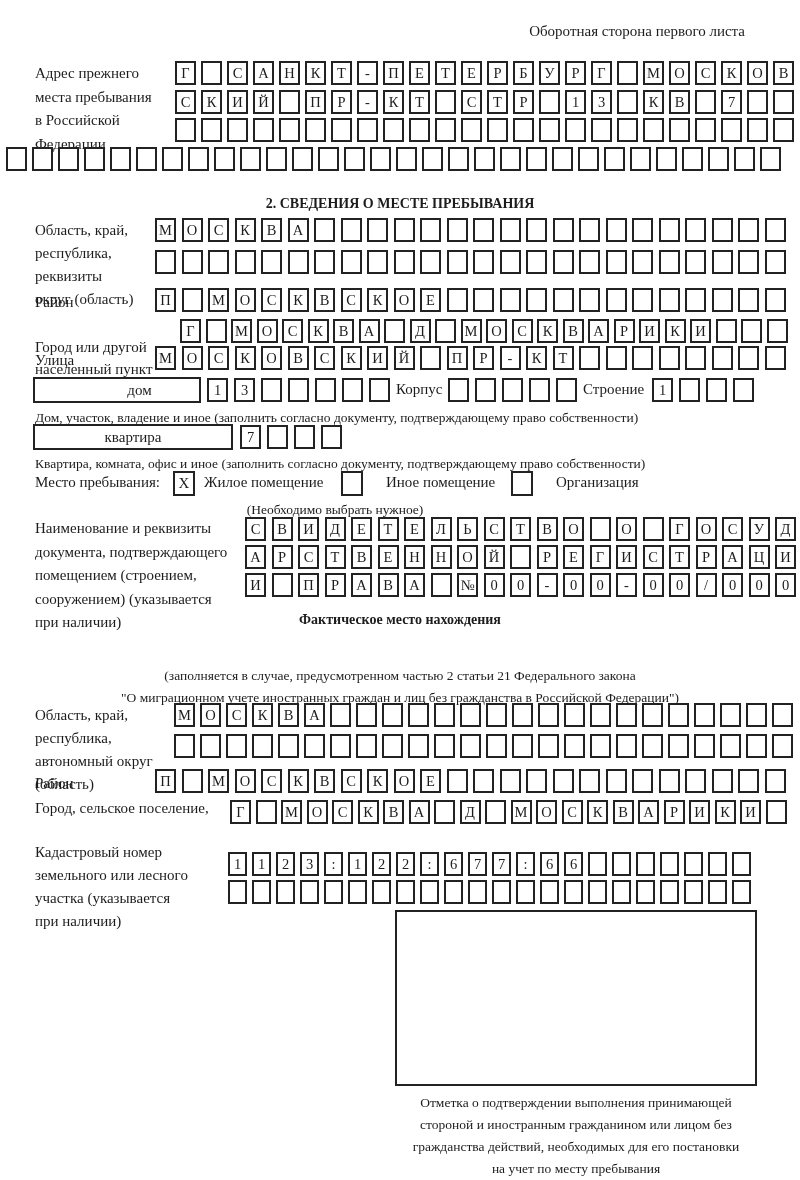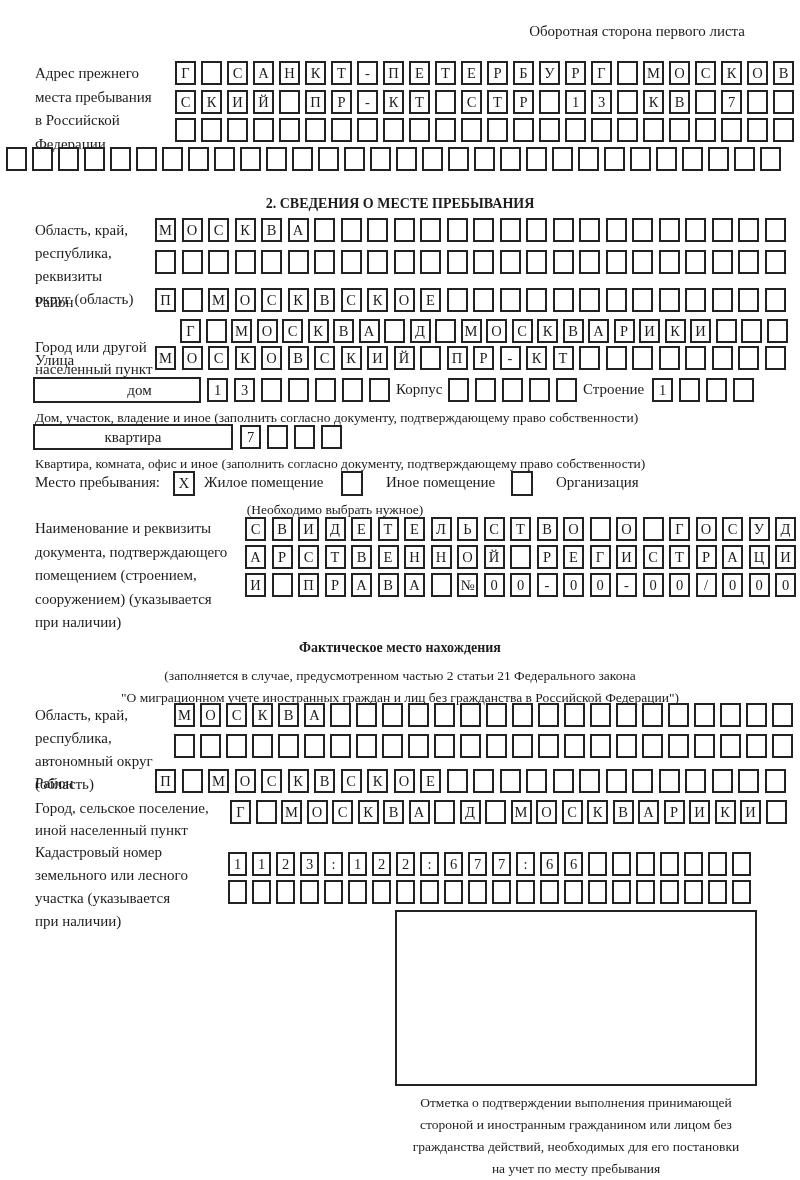--- a/index.html
+++ b/index.html
@@ -426,21 +426,21 @@
       <span class="cbox">0</span>
       <span class="cbox">-</span>
       <span class="cbox">0</span>
       <span class="cbox">0</span>
       <span class="cbox">/</span>
       <span class="cbox">0</span>
       <span class="cbox">0</span>
       <span class="cbox">0</span>
     </div>
 
-  <div class="abs ttl" style="top:640px;">Фактическое место нахождения</div>
+  <div class="abs ttl" style="top:612px;">Фактическое место нахождения</div>
   <div class="abs cap note-center" style="top:665px;">(заполняется в случае, предусмотренном частью 2 статьи 21 Федерального закона</div>
   <div class="abs cap note-center" style="top:687px;">"О миграционном учете иностранных граждан и лиц без гражданства в Российской Федерации")</div>
 
   <div class="abs lbl" style="left:35px; top:704px;">
       <div>Область, край,</div>
       <div>республика,</div>
       <div>автономный округ</div>
       <div>(область)</div>
     </div>
   <div class="boxrow" style="left:174px; top:703px;">
@@ -519,21 +519,20 @@
       <span class="cbox"></span>
       <span class="cbox"></span>
       <span class="cbox"></span>
       <span class="cbox"></span>
       <span class="cbox"></span>
       <span class="cbox"></span>
     </div>
 
   <div class="abs lbl" style="left:35px; top:797px; line-height:22px;">
       <div>Город, сельское поселение,</div>
-      <div>иной населенный пункт</div>
     </div>
   <div class="boxrow g45" style="left:230px; top:800px;">
       <span class="cbox">Г</span>
       <span class="cbox"></span>
       <span class="cbox">М</span>
       <span class="cbox">О</span>
       <span class="cbox">С</span>
       <span class="cbox">К</span>
       <span class="cbox">В</span>
       <span class="cbox">А</span>

